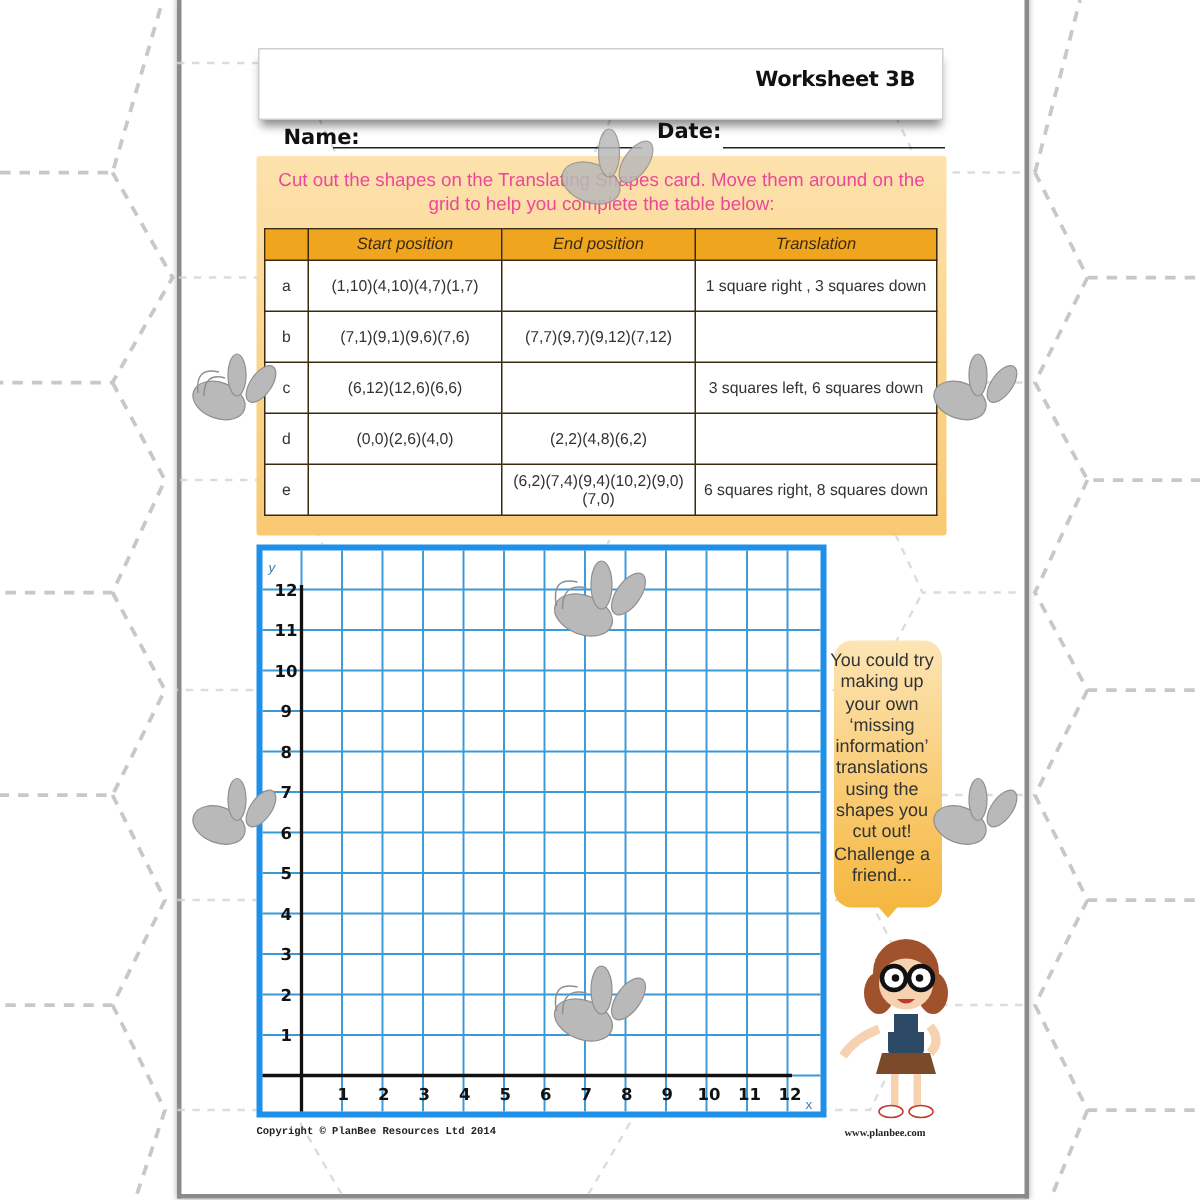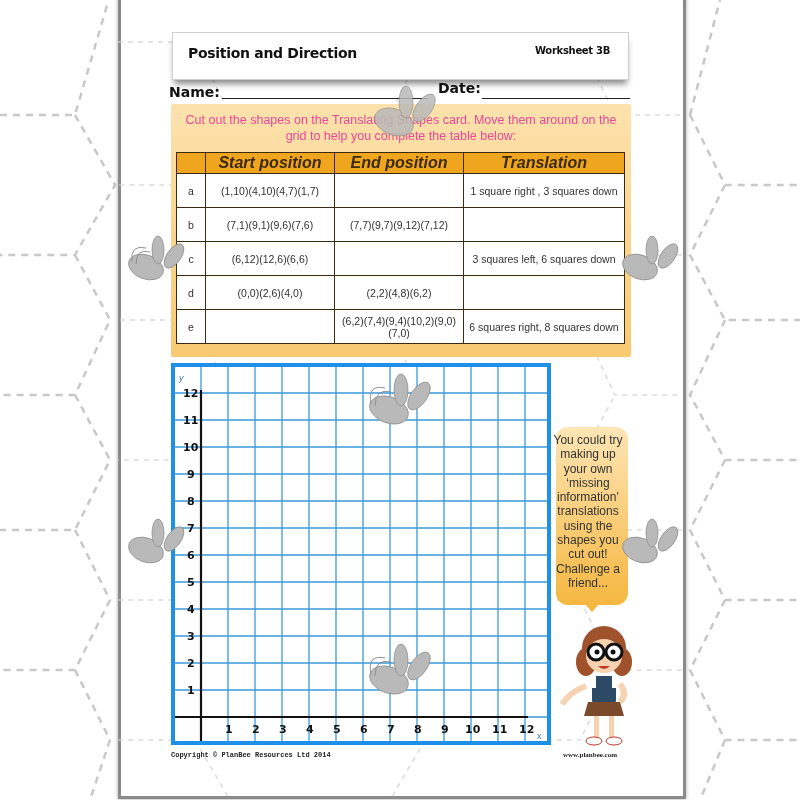--- a/index.html
+++ b/index.html
@@ -2,27 +2,27 @@
 <html><head>
 <meta charset="utf-8">
 <style>
   html,body{margin:0;padding:0;}
   body{width:800px;height:800px;position:relative;overflow:hidden;background:#ffffff;font-family:"Liberation Sans",sans-serif;}
   .hexbg{position:absolute;left:0;top:0;width:800px;height:800px;}
   .page{position:absolute;left:118px;top:-2px;width:562px;height:798px;background:#fff;border-left:3px solid #8a8a8a;border-right:3px solid #8a8a8a;border-bottom:3px solid #8a8a8a;box-shadow:0 0 4px rgba(0,0,0,0.35);}
   .hexover{position:absolute;left:0;top:0;width:800px;height:800px;pointer-events:none;}
   .titlebar{position:absolute;left:172px;top:32px;width:455px;height:46px;background:#fff;border:1px solid #cfcfcf;box-shadow:0 6px 6px -2px rgba(0,0,0,0.45);}
   .title-left{position:absolute;left:15px;top:12px;font-family:"DejaVu Sans",sans-serif;font-weight:bold;font-size:14px;color:#111;letter-spacing:-0.3px;}
-  .title-right{position:absolute;right:18px;top:12px;font-family:"DejaVu Sans",sans-serif;font-weight:bold;font-size:10px;color:#111;letter-spacing:-0.3px;}
+  .title-right{position:absolute;right:18px;top:12px;font-family:"DejaVu Sans",sans-serif;font-weight:bold;font-size:14px;color:#111;letter-spacing:-0.3px;}
   .lbl{position:absolute;font-family:"DejaVu Sans",sans-serif;font-weight:bold;font-size:14px;color:#111;}
   .line{position:absolute;border-bottom:1.5px solid #222;height:0;}
   .instr-box{position:absolute;left:171px;top:104px;width:460px;height:253px;background:#fbd28a;background:linear-gradient(#fde2ad,#f9c972);border-radius:2px;}
   .instr{position:absolute;left:175px;top:112px;width:452px;text-align:center;font-size:12.5px;line-height:16px;color:#ec4899;}
   table.tt{position:absolute;left:176px;top:152px;width:449px;border-collapse:collapse;font-size:10.5px;color:#333;background:#fff;}
-  table.tt th{background:#f0a51f;height:20px;font-style:italic;font-weight:bold;font-size:16px;color:#3a2a10;border:1.5px solid #3a2a10;padding:0;}
+  table.tt th{background:#f0a51f;height:20px;font-style:italic;font-weight:normal;font-size:11px;color:#3a2a10;border:1.5px solid #3a2a10;padding:0;}
   table.tt td{border:1.5px solid #3a2a10;text-align:center;padding:0 3px;height:33px;}
   table.tt td.lbl-cell{width:22px;}
   .grid-frame{position:absolute;left:171px;top:363px;width:380px;height:382px;border:4px solid #1e90e8;box-sizing:border-box;background:#fff;}
   .grid-svg{position:absolute;left:171px;top:363px;}
   .speech{position:absolute;left:556px;top:427px;width:72px;height:178px;background:linear-gradient(#fde5b5,#f5b740);border-radius:12px;}
   .speech-tail{position:absolute;left:585px;top:604px;width:0;height:0;border-left:7px solid transparent;border-right:7px solid transparent;border-top:8px solid #f5b740;}
   .speech-text{position:absolute;left:552px;top:433px;width:72px;text-align:center;font-size:12px;line-height:14.3px;color:#333;}
   .footer-l{position:absolute;left:171px;top:751px;font-family:Liberation Mono, monospace;font-weight:bold;font-size:7px;color:#222;}
   .footer-r{position:absolute;left:563px;top:751px;font-family:Liberation Serif, serif;font-weight:bold;font-size:7px;color:#222;}
   .bee{position:absolute;}
@@ -73,26 +73,25 @@
     <path d="M195 600 L230 670 L390 670 L425 600"></path>
     <path d="M580 600 L615 670 L682 670"></path>
     <path d="M230 670 L195 740 L118 740"></path>
     <path d="M390 670 L425 740 L580 740 L615 670"></path>
     <path d="M195 740 L230 800"></path>
     <path d="M425 740 L390 800"></path>
   </g>
 </svg>
 
 <div class="titlebar">
-  <span class="title-left">Position and Direction</span>
   <span class="title-right">Worksheet 3B</span>
 </div>
 
 <div>
-  <span class="lbl" style="left:169px;top:84px;">Name:</span>
+  <span class="lbl" style="left:189px;top:84px;">Name:</span>
   <div class="line" style="left:222px;top:98px;width:206px;"></div>
   <span class="lbl" style="left:438px;top:80px;">Date:</span>
   <div class="line" style="left:482px;top:98px;width:148px;"></div>
 </div>
 
 <div class="instr-box"></div>
 <div class="instr">Cut out the shapes on the Translating Shapes card. Move them around on the grid to help you complete the table below:</div>
 
 <table class="tt">
   <thead>

